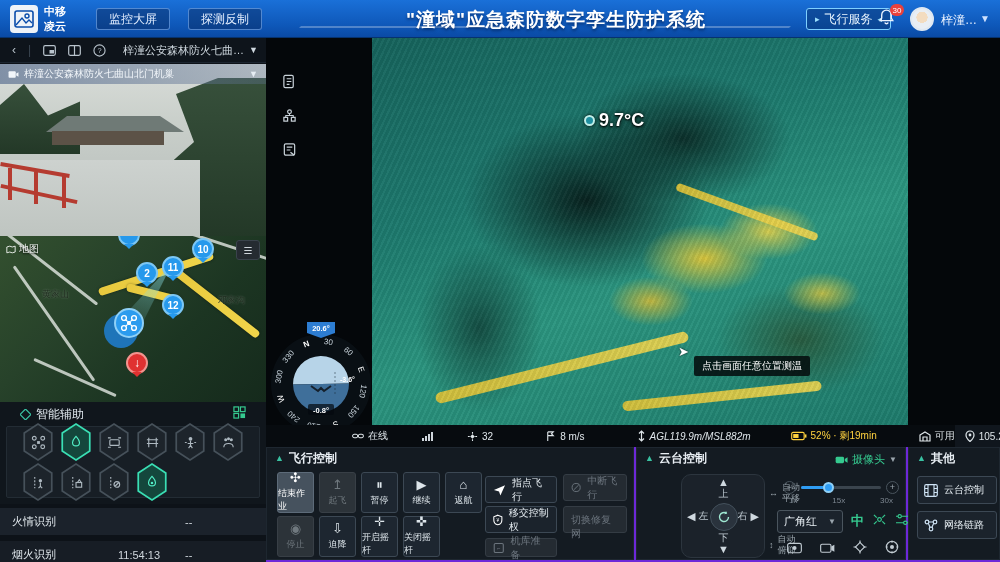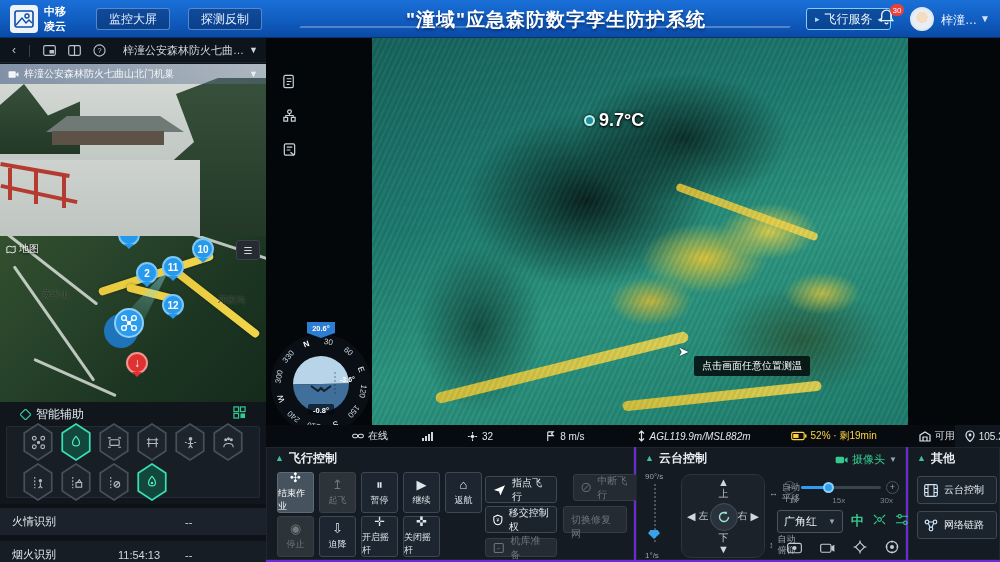--- a/index.html
+++ b/index.html
@@ -594,21 +594,21 @@
         <span class="ic">✜</span>
           <span>关闭摇杆</span>
         </div>
 
       <div class="sbtn" style="left:218px;top:28px;width:72px;">
         <svg width="14" height="14" viewBox="0 0 14 14">
             <path d="M1 7 L13 2 L8 13 L6.5 8.5 Z" fill="#fff"></path>
           </svg>
         <span>指点飞行</span>
         </div>
-      <div class="sbtn off" style="left:306px;top:26px;width:64px;justify-content:flex-end;">
+      <div class="sbtn off" style="left:296px;top:26px;width:64px;justify-content:flex-end;">
         <svg width="13" height="13" viewBox="0 0 14 14">
             <circle cx="7" cy="7" r="5.5" fill="none" stroke="#6b747d" stroke-width="1.3"></circle>
             <path d="M3.5 10.5 L10.5 3.5" stroke="#6b747d" stroke-width="1.3"></path>
           </svg>
         <span>中断飞行</span>
         </div>
       <div class="sbtn" style="left:218px;top:58px;width:72px;">
         <svg width="12" height="14" viewBox="0 0 12 14">
             <path d="M6 1 L11 3 V7 C11 10.5 8.5 12.5 6 13 C3.5 12.5 1 10.5 1 7 V3 Z" fill="none" stroke="#fff" stroke-width="1.3"></path>
             <text x="6" y="9" font-size="6" fill="#fff" text-anchor="middle">¥</text>
@@ -636,26 +636,20 @@
         <span class="chev">▲</span>
         <span>云台控制</span>
       </div>
       <div id="cam-sel">
         <svg width="13" height="10" viewBox="0 0 14 10">
             <rect x="0.7" y="1.5" width="9" height="7" rx="1.5" fill="#35c98f"></rect>
             <path d="M10.5 4 l3 -2 v6 l-3 -2 Z" fill="#35c98f"></path>
           </svg>
         <span>摄像头</span>
         <span style="font-size:8px;color:#9aa5ad;">▼</span>
-      </div>
-      <div id="speed-col">
-        <div>90°/s</div>
-        <div id="speed-track"></div>
-        <div id="speed-knob"></div>
-        <div style="position:absolute;bottom:-4px;">1°/s</div>
       </div>
       <div id="dpad">
         <div class="dp" style="left:36px;top:3px;">
             <div class="tri">▲</div>
             <div>上</div>
           </div>
         <div class="dp" style="left:36px;top:56px;">
             <div>下</div>
             <div class="tri">▼</div>
           </div>

